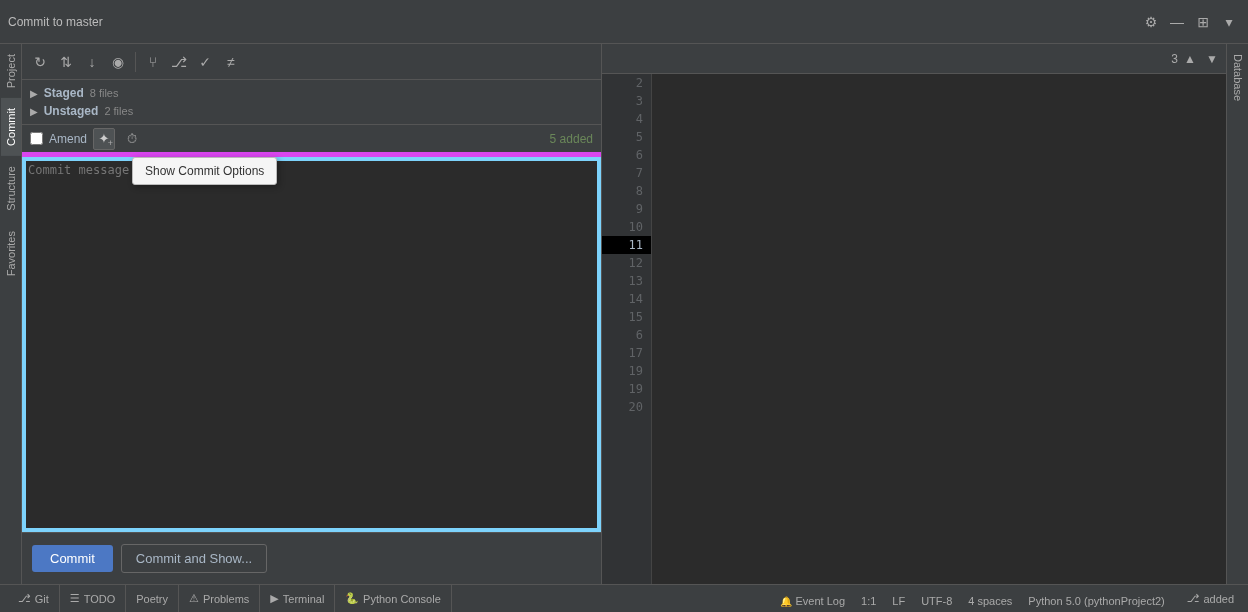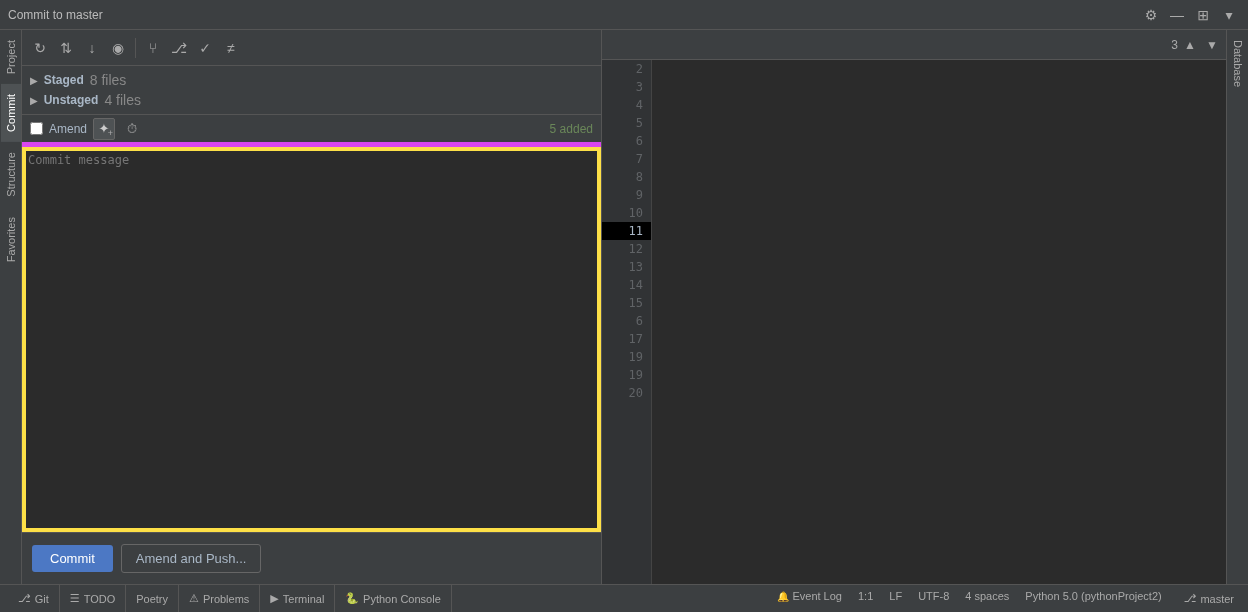--- a/index.html
+++ b/index.html
@@ -1,21 +1,21 @@
 <!DOCTYPE html>
 <html><head>
   <meta charset="utf-8">
   <style>
     * { box-sizing: border-box; margin: 0; padding: 0; }
     body { font-family: 'Segoe UI', Arial, sans-serif; font-size: 12px; background: #2b2b2b; color: #a9b7c6; width: 1248px; height: 612px; overflow: hidden; display: flex; flex-direction: column; }
 
     
     .title-bar {
       background: #3c3f41;
-      height: 30px;
+      height: 44px;
       display: flex;
       align-items: center;
       padding: 0 8px;
       border-bottom: 1px solid #555;
       flex-shrink: 0;
     }
     .title-bar-text {
       font-size: 12px;
       color: #bbb;
     }
@@ -115,21 +115,21 @@
     .chevron {
       font-size: 10px;
       color: #aaa;
     }
     .group-label {
       font-weight: bold;
       color: #a9b7c6;
     }
     .group-count {
       color: #888;
-      font-size: 14px;
+      font-size: 11px;
     }
     .untracked-partial {
       padding: 2px 8px;
       color: #a9b7c6;
       font-style: normal;
     }
 
     
     .amend-row {
       height: 32px;
@@ -186,21 +186,21 @@
       padding: 6px 12px;
       font-size: 12px;
       white-space: nowrap;
       z-index: 100;
       box-shadow: 2px 2px 6px rgba(0,0,0,0.3);
     }
 
     
     .commit-message-area {
       flex: 1;
-      background: #fde047;
+      background: #7dd3fc;
       padding: 4px;
       overflow: hidden;
     }
     .commit-message-textarea {
       width: 100%;
       height: 100%;
       background: #2b2b2b;
       border: none;
       color: #a9b7c6;
       font-family: 'Consolas', monospace;
@@ -350,21 +350,21 @@
       align-items: center;
       gap: 4px;
       cursor: pointer;
       font-size: 11px;
       color: #aaa;
       border-right: 1px solid #555;
     }
     .status-right {
       margin-left: auto;
       display: flex;
-      align-items: flex-start;
+      align-items: flex-end;
       gap: 16px;
       font-size: 11px;
       color: #aaa;
     }
     .status-right span { cursor: pointer; }
     .branch-badge {
       background: transparent;
       color: #aaa;
       font-size: 11px;
       padding: 2px 6px;
@@ -409,45 +409,48 @@
 
     <div class="file-list">
       <div class="file-group">
         <span class="chevron">▶</span>
         <span class="group-label">Staged</span>
         <span class="group-count">8 files</span>
       </div>
       <div class="file-group">
         <span class="chevron">▶</span>
         <span class="group-label">Unstaged</span>
-        <span class="group-count">4 files</span>
+        <span class="group-count">2 files</span>
       </div>
     </div>
 
     <div class="amend-row">
       <input type="checkbox" class="amend-checkbox" style="">
       <span class="amend-label">Amend</span>
       <button class="amend-gear-btn">
         <span>✦</span>
         <span style="font-size:9px; position:absolute; bottom:1px; right:1px; color:#aaa;">+</span>
       </button>
       <button class="amend-history-btn">
         <span>⏱</span>
       </button>
       <span class="added-badge">5 added</span>
 
+      <div class="tooltip-popup">
+        <span>Show Commit Options</span>
+      </div>
     </div>
 
     <div class="commit-message-area">
       <textarea class="commit-message-textarea" placeholder="Commit message" style=""></textarea>
     </div>
 
     <div class="commit-buttons">
       <button class="btn-commit">Commit</button>
-      <button class="btn-commit-push">Amend and Push...</button>
+      <button class="btn-commit-push">Commit and Show...</button>
     </div>
 
   </div>
 
   <div class="editor-area">
 
     <div class="editor-header">
       <span class="line-counter">3</span>
       <button class="editor-nav-btn">▲</button>
       <button class="editor-nav-btn">▼</button>
@@ -517,16 +520,16 @@
       <span style="font-size:10px;">🔔</span>
       <span>Event Log</span>
     </span>
     <span>1:1</span>
     <span>LF</span>
     <span>UTF-8</span>
     <span>4 spaces</span>
     <span>Python 5.0 (pythonProject2)</span>
     <span class="branch-badge">
       <span>⎇</span>
-      <span>master</span>
+      <span>added</span>
     </span>
   </div>
 </div>
 
 </body></html>

